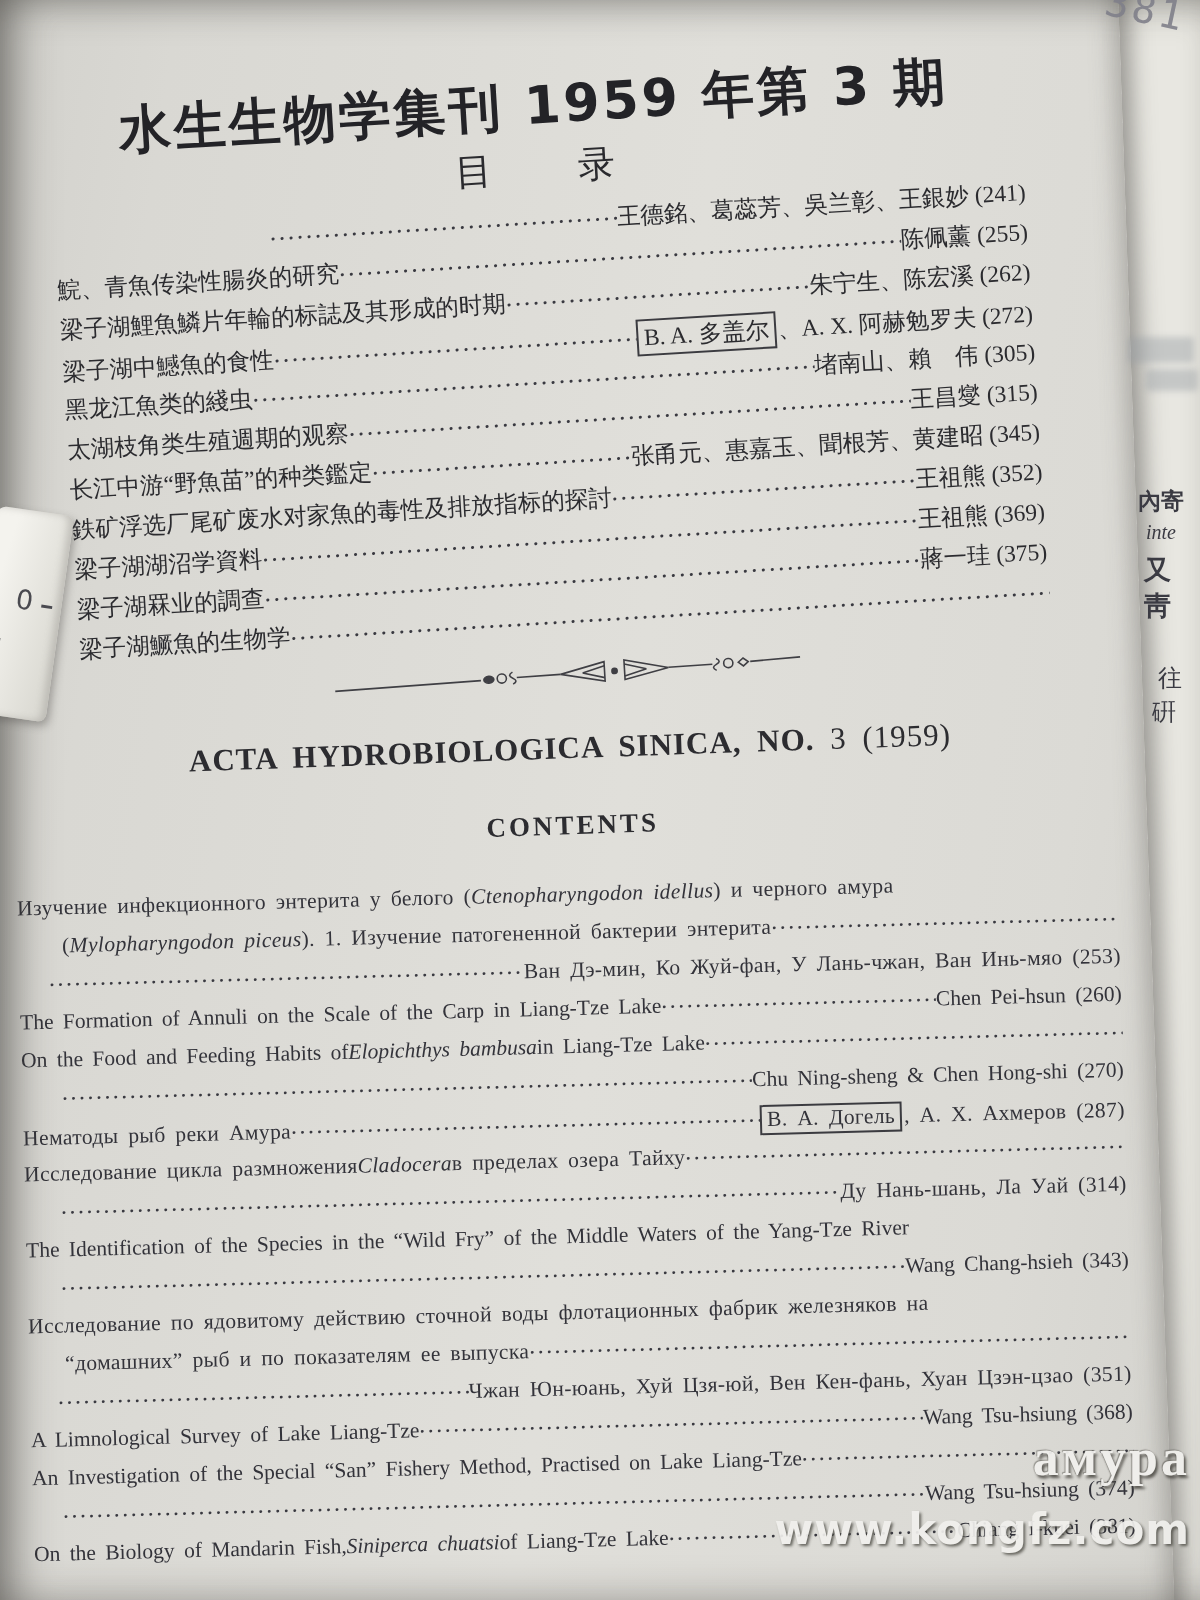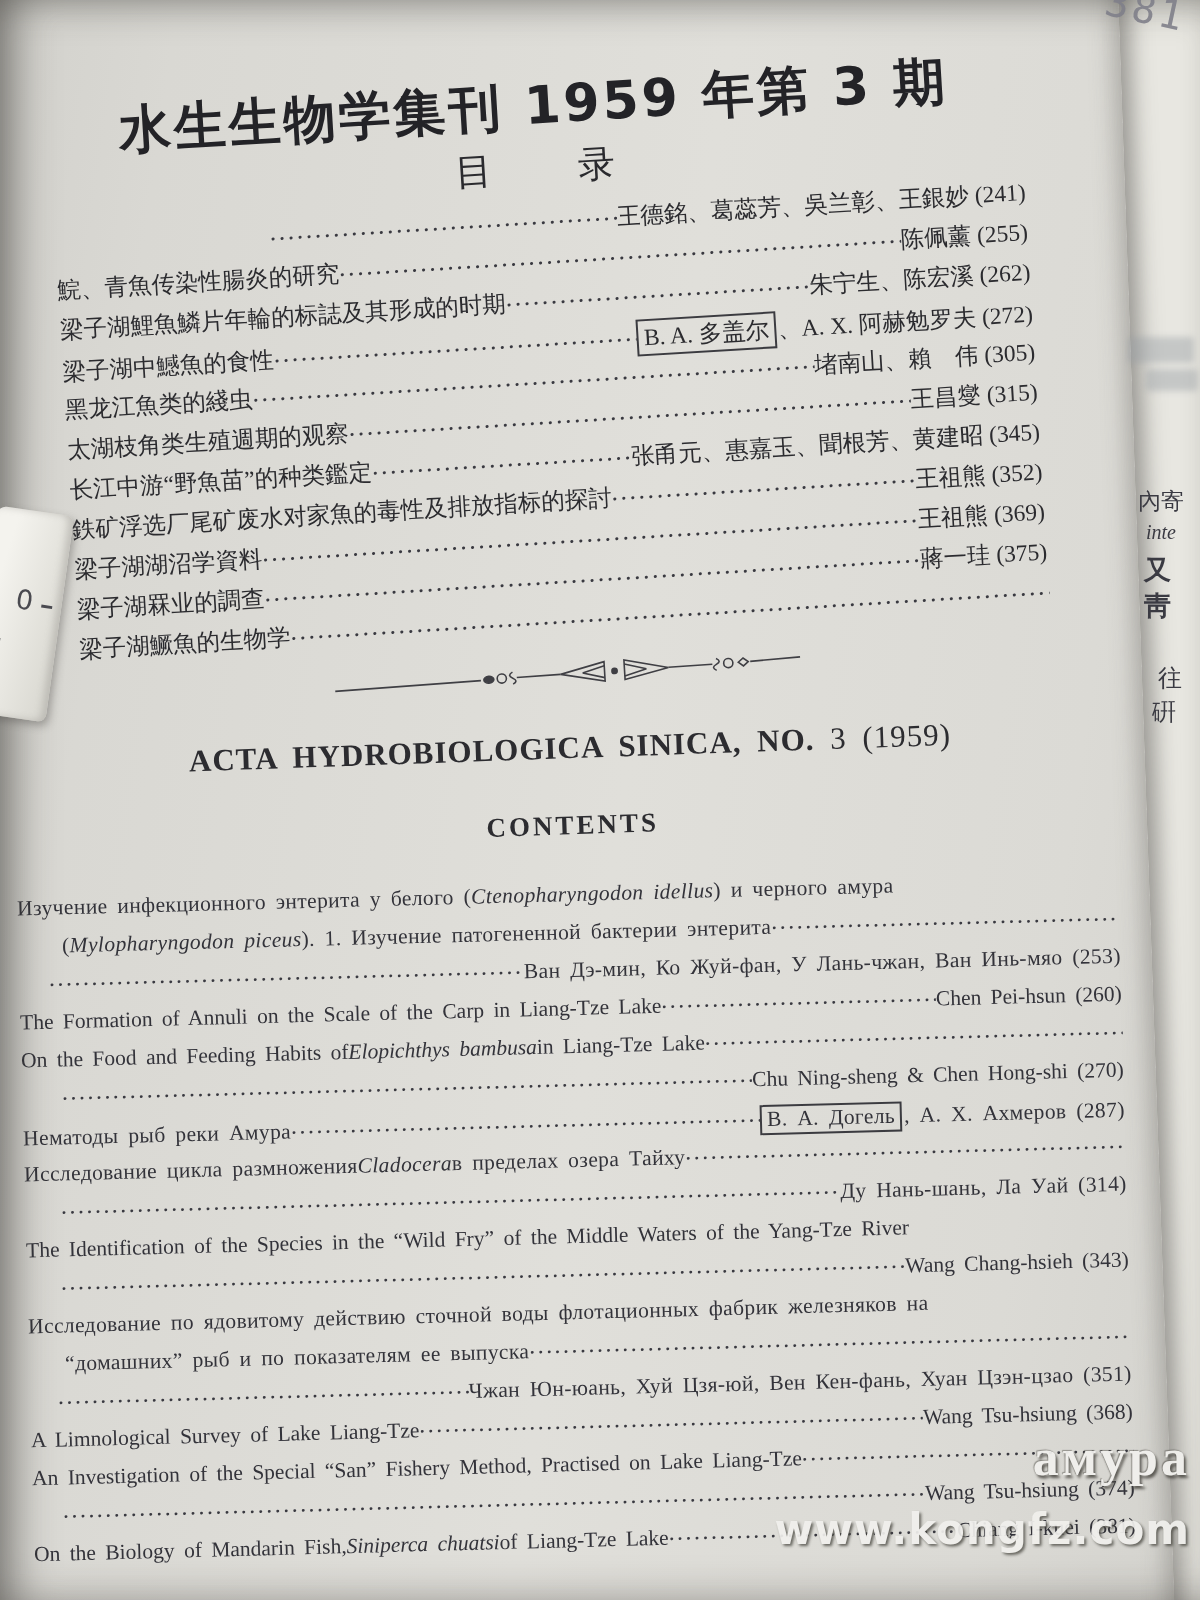--- a/index.html
+++ b/index.html
@@ -60,21 +60,21 @@
     box-shadow:inset 32px 0 42px -18px rgba(58,56,52,.55),
                inset 0 26px 36px -20px rgba(58,56,52,.35),
                inset 0 -28px 40px -24px rgba(58,56,52,.22);
   }
   .pencil {
     position:absolute; top:-14px; right:14px; z-index:4;
     font-family:"DejaVu Sans Mono", monospace; font-size:40px; color:#80808a;
     transform:rotate(12deg); letter-spacing:3px; opacity:.9;
   }
   .edge-frag { position:absolute; z-index:3; color:#3a3a42; filter:blur(.4px); }
-  .f0 { left:1138px; top:486px; font-size:23px; font-weight:normal; }
+  .f0 { left:1138px; top:486px; font-size:23px; font-weight:bold; }
   .f1 { left:1146px; top:521px; font-size:20px; font-style:italic; }
   .f2 { left:1144px; top:552px; font-size:27px; font-weight:bold; }
   .f3 { left:1144px; top:588px; font-size:27px; font-weight:bold; }
   .f4 { left:1158px; top:662px; font-size:24px; }
   .f5 { left:1152px; top:696px; font-size:24px; }
   .blur-stamp { position:absolute; background:#979da3; opacity:.42; filter:blur(3px); border-radius:4px; z-index:3; }
   .b1 { left:1128px; top:337px; width:66px; height:26px; }
   .b2 { left:1146px; top:369px; width:52px; height:22px; }
 
   .ruler {

